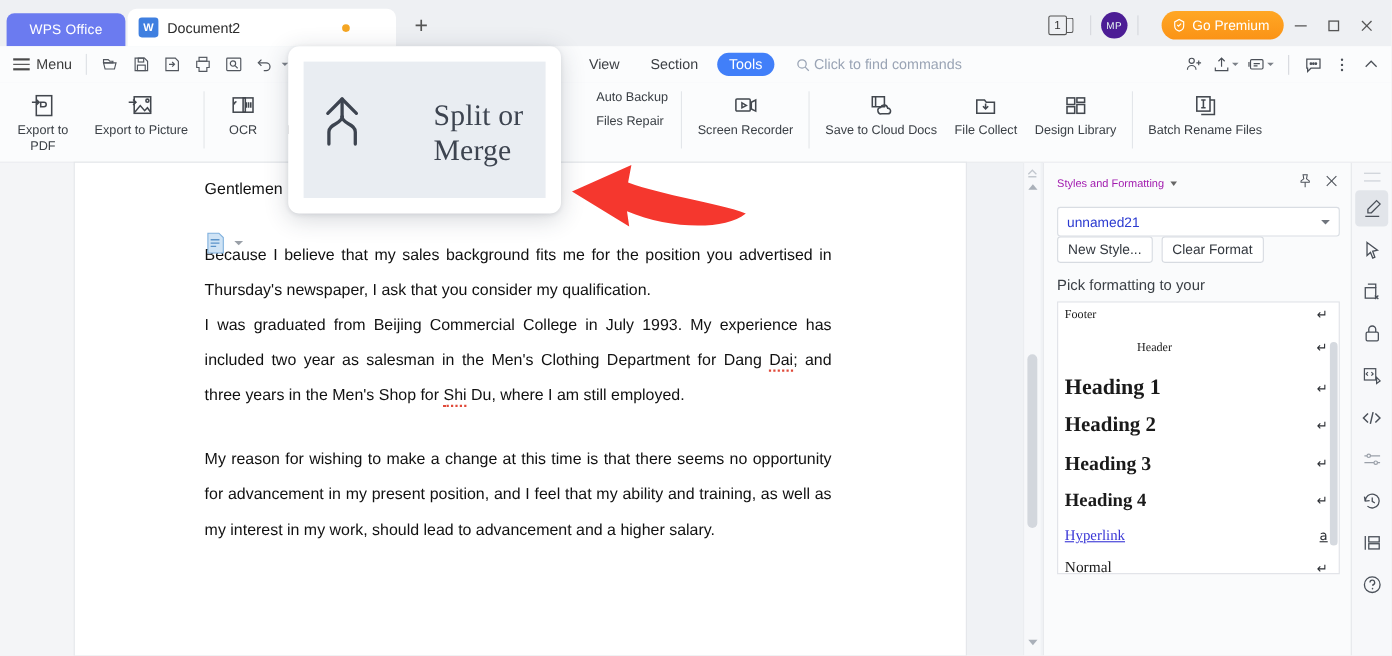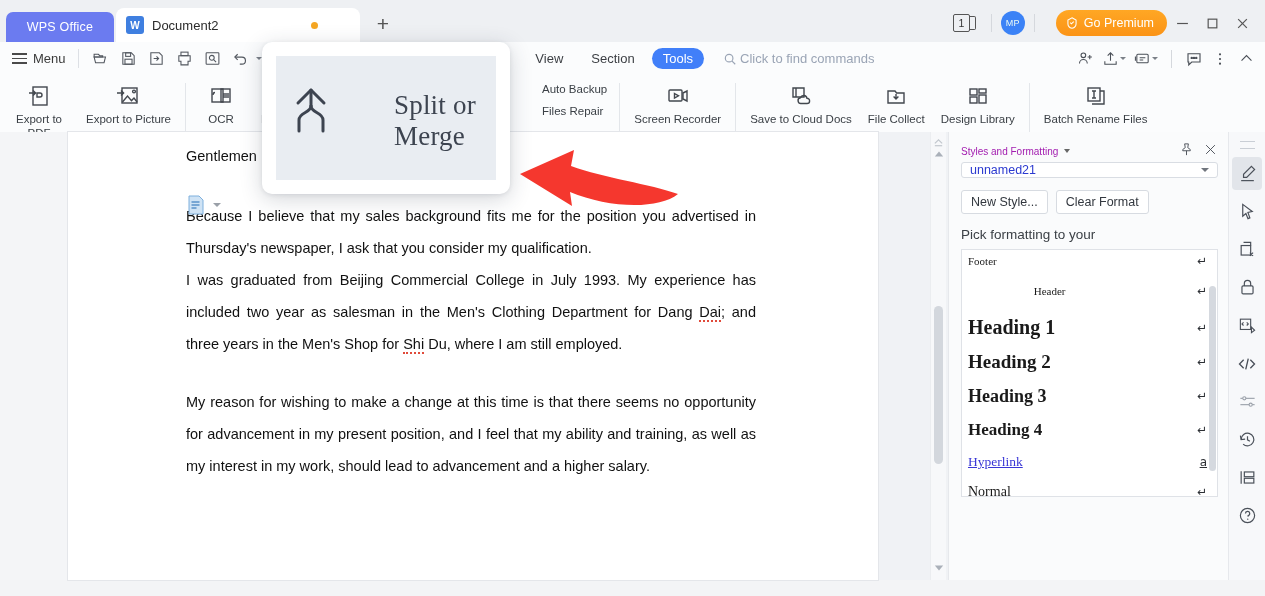--- a/index.html
+++ b/index.html
@@ -74,21 +74,21 @@
     font-size: 10.5px; display: flex; align-items: center; justify-content: center;
     color: #333;
   }
   .pagecount-stack {
     width: 7px; height: 14px; margin-left: -1px;
     border: 1.4px solid #555; border-left: none; border-radius: 0 2px 2px 0;
   }
   .vdiv { width: 1px; height: 18px; background: #d5d8dd; margin: 0 9px; }
   .avatar {
     width: 24px; height: 24px; border-radius: 50%;
-    background: #3b82f6; color: #eafaf5;
+    background: #4c1d95; color: #eafaf5;
     font-size: 9px; display: flex; align-items: center; justify-content: center;
     letter-spacing: .3px;
   }
   .premium {
     height: 26px; border-radius: 13px;
     background: linear-gradient(180deg,#ffa724,#fb9316);
     color: #fff; font-size: 12.5px;
     display: flex; align-items: center; padding: 0 13px 0 9px;
     margin-left: 12px;
   }
@@ -169,21 +169,21 @@
   .rb-sep { width: 1px; height: 52px; background: #e3e6ea; margin: 8px 6px 0 6px; }
   .rb-stack {
     padding: 8px 6px 0 6px;
     display: flex; flex-direction: column; justify-content: center;
     gap: 10px;
   }
   .rb-stack .rb-lbl { font-size: 11.5px; color: #3b4046; white-space: nowrap; }
 
   
   .docarea {
-    position: absolute; top: 132px; left: 0;
+    position: absolute; top: 148px; left: 0;
     width: 1265px; height: 448px;
     background: #f0f2f5;
   }
   .page {
     position: absolute; left: 68px; top: 0;
     width: 810px; height: 448px;
     background: #ffffff;
     box-shadow: 0 0 0 1px #e4e6ea;
   }
   .pagetext {
@@ -239,32 +239,32 @@
     display: flex; align-items: center; height: 22px;
   }
   .panel-title { font-size: 10px; color: #a21caf; }
   .panel-caret {
     width: 0; height: 0; margin-left: 6px;
     border-left: 3.5px solid transparent; border-right: 3.5px solid transparent;
     border-top: 4px solid #666;
   }
   .panel-head-icons { margin-left: auto; display: flex; align-items: center; gap: 9px; color: #4a4f57; }
   .style-select {
-    height: 16px;
+    margin-top: 10px; height: 27px;
     background: #fff; border: 1px solid #d9dde3; border-radius: 3px;
     display: flex; align-items: center; padding: 0 8px;
     font-size: 12.5px; color: #2b3ad0;
   }
   .style-select .sel-caret {
     margin-left: auto;
     width: 0; height: 0;
     border-left: 4px solid transparent; border-right: 4px solid transparent;
     border-top: 4.6px solid #70757d;
   }
-  .btnrow { margin-top: 12px; display: flex; gap: 8px; }
+  .btnrow { margin-top: 0; display: flex; gap: 8px; }
   .sbtn {
     height: 24px; background: #fff; border: 1px solid #d7dbe1; border-radius: 3px;
     font-size: 12.5px; color: #33383f; padding: 0 9px;
     display: flex; align-items: center;
   }
   .pick-label { margin-top: 13px; font-size: 13.5px; color: #3b4046; }
   .stylelist {
     margin-top: 7px; height: 248px;
     background: #fff; border: 1px solid #dfe2e7;
     position: relative; overflow: hidden;

